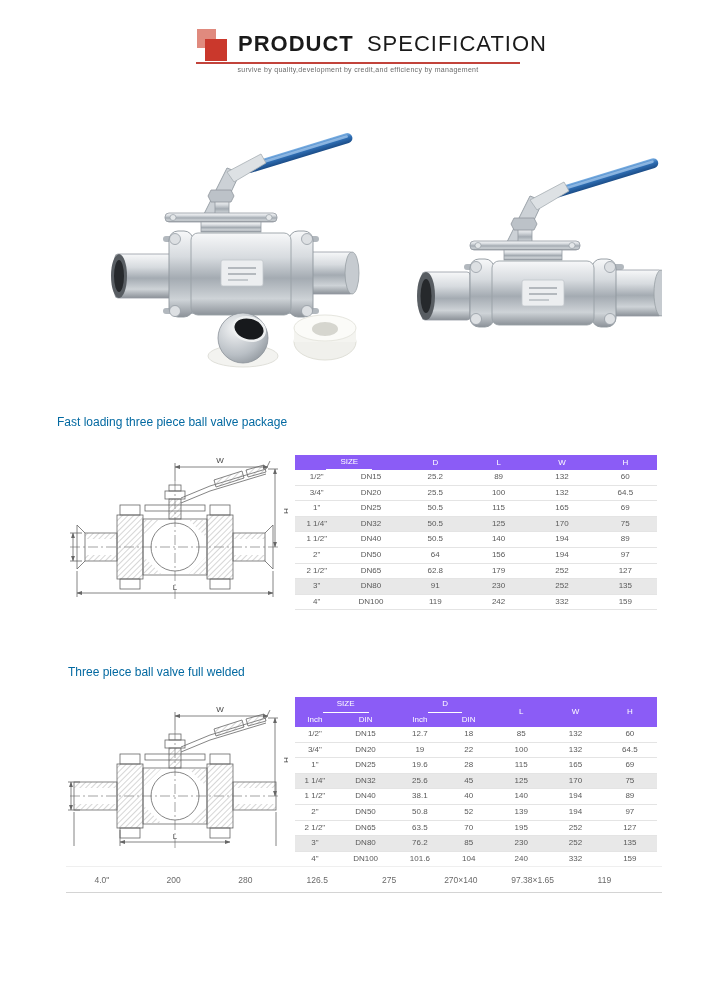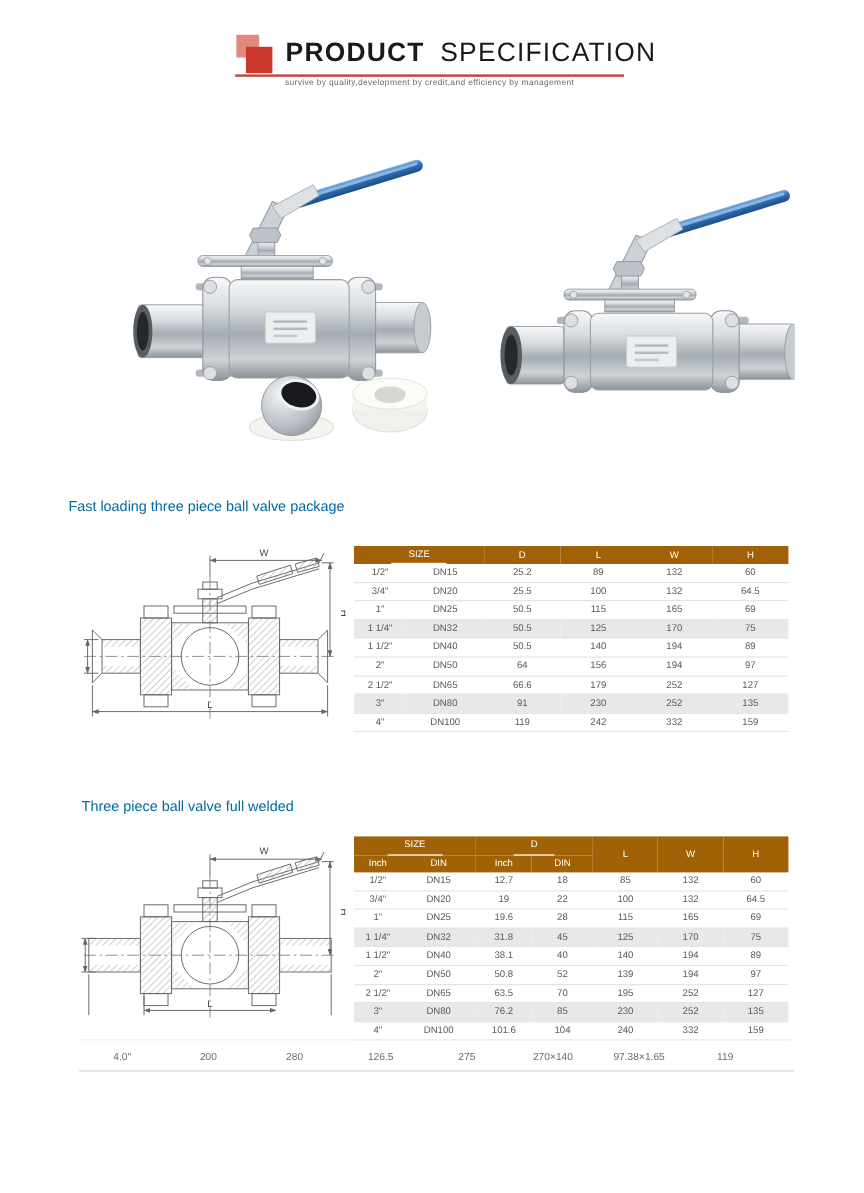--- a/index.html
+++ b/index.html
@@ -25,21 +25,21 @@
   }
   
   .sec-title { position:absolute; font-size:12px; color:#0369a1; }
   .sec-title.s1 { left:57px; top:415px; }
   .sec-title.s2 { left:68px; top:665px; }
   
   .spec-table { position:absolute; left:295px; width:362px; border-collapse:collapse; table-layout:fixed; }
   .spec-table.t1 { top:455px; }
   .spec-table.t2 { top:697px; }
   .spec-table th {
-    background:#a16207; color:#ffffff; font-weight:normal; font-size:8px;
+    background:#8b5cf6; color:#ffffff; font-weight:normal; font-size:8px;
     height:13px; line-height:13px; text-align:center; padding:0;
   }
   .spec-table.t2 thead th { height:14px; line-height:14px; }
   .spec-table th .u { display:inline-block; border-bottom:1px solid #fff; padding:0 14px 1px 14px; }
   .spec-table td {
     font-size:8px; color:#5a5a5a; text-align:center; padding:0;
     height:14.6px; line-height:14.6px;
   }
   .spec-table tbody tr { border-bottom:1px solid #e4e4e4; }
   .spec-table tbody tr:nth-child(4), .spec-table tbody tr:nth-child(8) { background:#e8e8e8; }
@@ -328,21 +328,21 @@
           <td>2"</td>
           <td>DN50</td>
           <td>64</td>
           <td>156</td>
           <td>194</td>
           <td>97</td>
         </tr>
         <tr>
           <td>2 1/2"</td>
           <td>DN65</td>
-          <td>66.6</td>
+          <td>62.8</td>
           <td>179</td>
           <td>252</td>
           <td>127</td>
         </tr>
         <tr>
           <td>3"</td>
           <td>DN80</td>
           <td>91</td>
           <td>230</td>
           <td>252</td>
@@ -459,21 +459,21 @@
           <td>DN25</td>
           <td>19.6</td>
           <td>28</td>
           <td>115</td>
           <td>165</td>
           <td>69</td>
         </tr>
         <tr>
           <td>1 1/4"</td>
           <td>DN32</td>
-          <td>31.8</td>
+          <td>25.6</td>
           <td>45</td>
           <td>125</td>
           <td>170</td>
           <td>75</td>
         </tr>
         <tr>
           <td>1 1/2"</td>
           <td>DN40</td>
           <td>38.1</td>
           <td>40</td>

